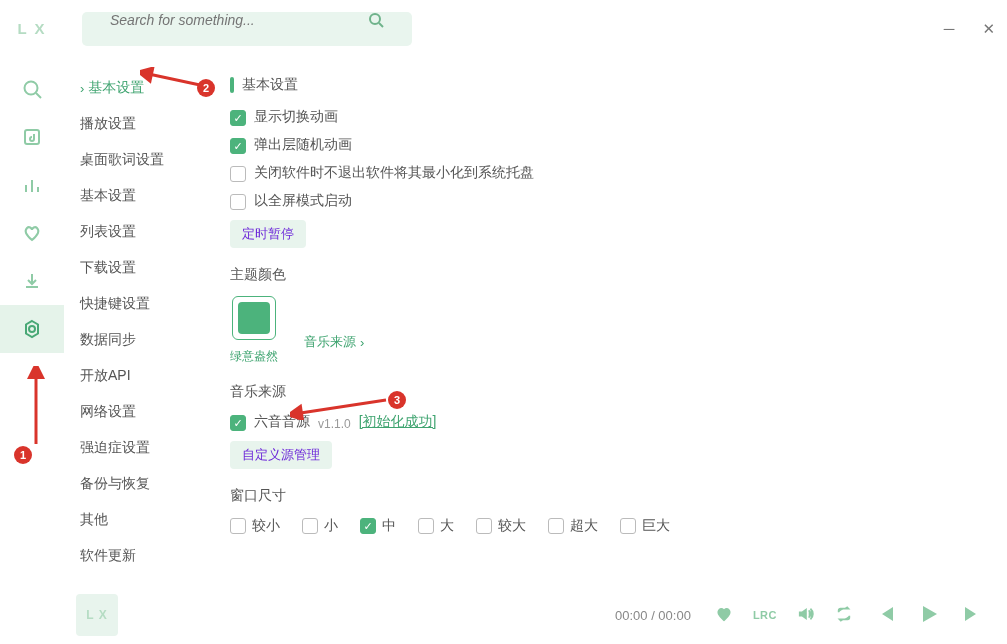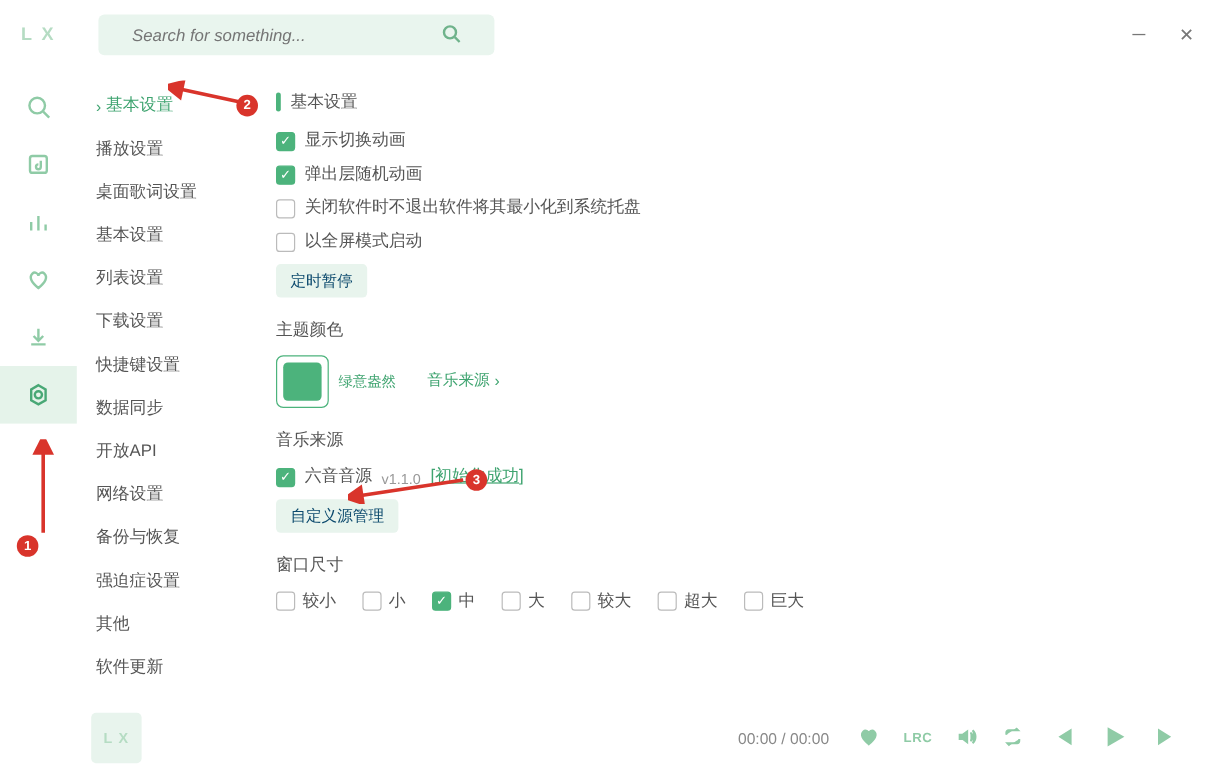--- a/index.html
+++ b/index.html
@@ -10,21 +10,21 @@
 
 .rail { width: 64px; background: #fff; display: flex; flex-direction: column; align-items: center; padding-top: 20px; flex-shrink: 0; }
 .logo { color: #b5dcc3; font-weight: 600; letter-spacing: 2px; font-size: 15px; margin-bottom: 28px; }
 .rail-icon { width: 64px; height: 48px; display: flex; align-items: center; justify-content: center; color: #8fcba6; cursor: pointer; }
 .rail-icon svg { width: 20px; height: 20px; stroke: currentColor; fill: none; stroke-width: 2; }
 .rail-icon.active { background: #e5f3ea; color: #49a876; }
 
 
 .main { flex: 1; display: flex; flex-direction: column; min-width: 0; }
 .topbar { height: 58px; display: flex; align-items: center; padding: 0 12px 0 18px; }
-.search-wrap { flex: 0 0 330px; height: 34px; background: #e9f5ee; border-radius: 5px; display: flex; align-items: center; padding: 0 28px; }
+.search-wrap { flex: 0 0 330px; height: 34px; background: #e9f5ee; border-radius: 5px; display: flex; align-items: flex-start; padding: 0 28px; }
 .search-wrap input { flex: 1; border: none; background: transparent; outline: none; color: #86bfa0; font-size: 14px; font-style: italic; }
 .search-wrap .sicon { color: #6fb38b; }
 .winctrl { margin-left: auto; display: flex; gap: 28px; color: #777; }
 .winctrl span { cursor: pointer; font-size: 15px; }
 
 
 .content { flex: 1; display: flex; min-height: 0; }
 
 
 .setnav { width: 150px; padding: 12px 0 12px 12px; font-size: 14px; flex-shrink: 0; }
@@ -35,23 +35,23 @@
 
 .setbody { flex: 1; padding: 12px 18px 0 16px; overflow: hidden; position: relative; font-size: 14px; color: #555; }
 .section-title { display: flex; align-items: center; margin: 6px 0 14px; }
 .section-title::before { content: ""; width: 4px; height: 16px; background: #4cb37c; border-radius: 2px; margin-right: 8px; }
 .subtitle { margin: 18px 0 12px; color: #555; }
 .row { display: flex; align-items: flex-end; margin: 10px 0; gap: 8px; }
 .cb { width: 16px; height: 16px; border: 1.5px solid #4cb37c; border-radius: 3px; display: inline-flex; align-items: center; justify-content: center; flex-shrink: 0; }
 .cb.checked { background: #4cb37c; }
 .cb.checked::after { content: "✓"; color: #fff; font-size: 11px; line-height: 1; }
 .cb.unchecked { border-color: #bbb; }
-.pill { display: inline-block; padding: 5px 12px; background: #e8f4ed; color: #0c4a6e; border-radius: 4px; font-size: 13px; cursor: pointer; }
+.pill { display: inline-block; padding: 5px 12px; background: #e8f4ed; color: #6d28d9; border-radius: 4px; font-size: 13px; cursor: pointer; }
 .theme-block { display: flex; align-items: flex-end; gap: 26px; margin-top: 10px; }
-.swatch-wrap { display: flex; flex-direction: row; align-items: center; gap: 8px; }
+.swatch-wrap { display: flex; flex-direction: column; align-items: center; gap: 8px; }
 .swatch-outer { width: 44px; height: 44px; border: 1.5px solid #4cb37c; border-radius: 6px; display: flex; align-items: center; justify-content: center; }
 .swatch-inner { width: 32px; height: 32px; background: #4cb37c; border-radius: 4px; }
 .more-theme { color: #3fa470; font-size: 13px; display: flex; align-items: center; gap: 4px; cursor: pointer; margin-bottom: 14px; }
 .ver { color: #999; font-size: 12px; }
 .stat { color: #3fa470; text-decoration: underline; }
 .winsz-row { display: flex; gap: 22px; flex-wrap: wrap; margin-top: 10px; }
 .winsz-row .opt { display: flex; align-items: center; gap: 6px; }
 
 
 .footer { height: 58px; display: flex; align-items: center; padding: 0 22px 0 12px; }
@@ -154,24 +154,24 @@
         <div class="setnav-item">
             <span>数据同步</span>
           </div>
         <div class="setnav-item">
             <span>开放API</span>
           </div>
         <div class="setnav-item">
             <span>网络设置</span>
           </div>
         <div class="setnav-item">
+            <span>强迫症设置</span>
+          </div>
+        <div class="setnav-item">
             <span>备份与恢复</span>
-          </div>
-        <div class="setnav-item">
-            <span>强迫症设置</span>
           </div>
         <div class="setnav-item">
             <span>其他</span>
           </div>
         <div class="setnav-item">
             <span>软件更新</span>
           </div>
       </div>
 
       <div class="setbody">

